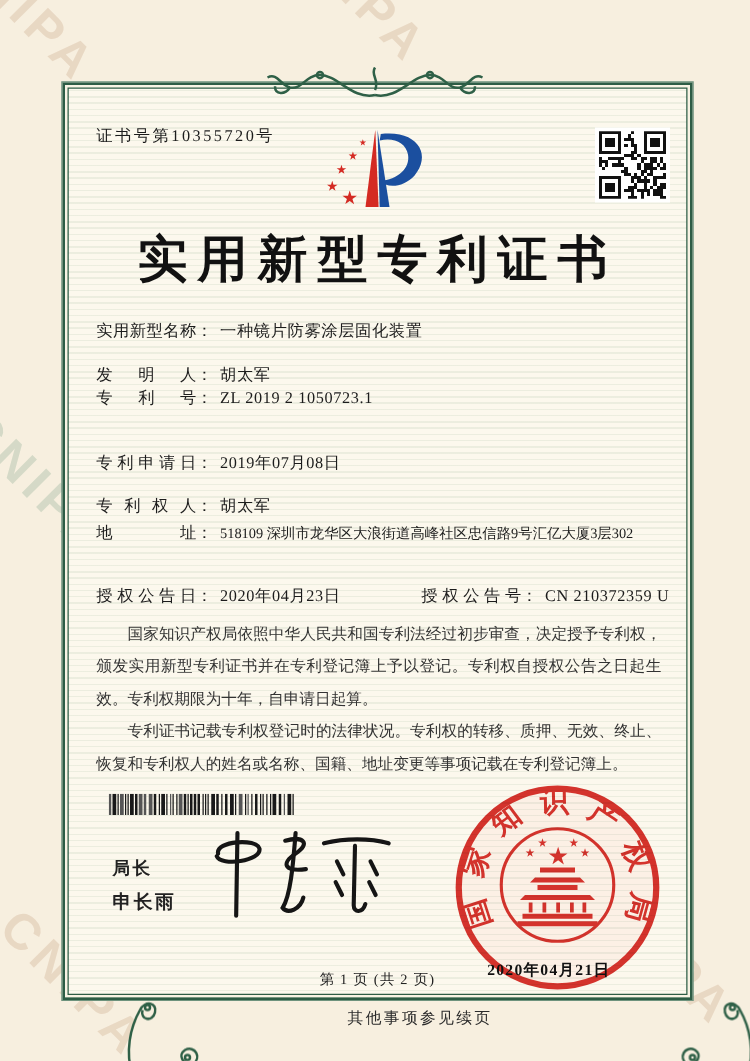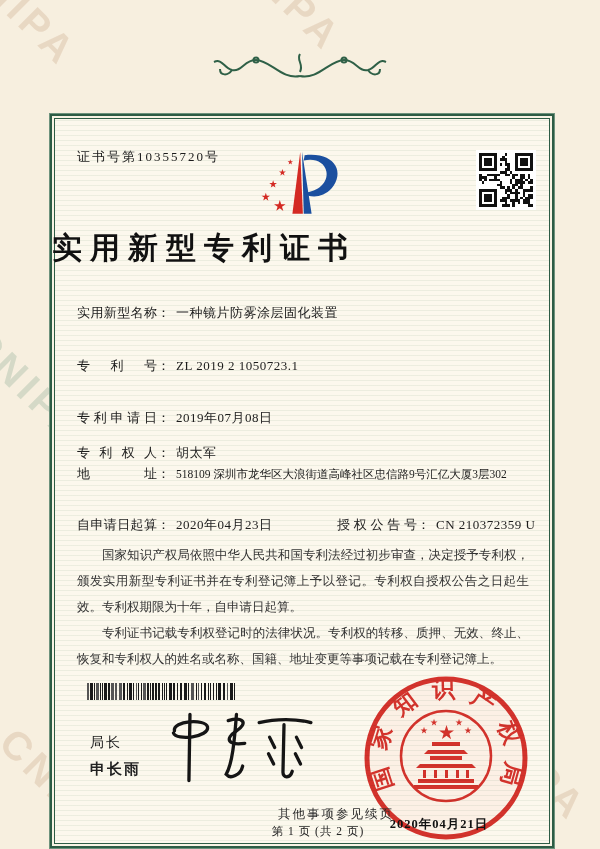--- a/index.html
+++ b/index.html
@@ -16,44 +16,43 @@
   }
   .watermark.green{color:#8fae95;opacity:.32;}
   .watermark.faint{opacity:.13;}
 
   .frame{
     position:absolute;left:50px;top:66px;width:500px;height:730px;z-index:2;
     border:2px solid #2d5c45;
     box-shadow:0 0 0 1px #6e937d, inset 0 0 0 2px #f8f3e4, inset 0 0 0 3px #2d5c45;
     background-color:#fcf8ed;
     background-image:repeating-linear-gradient(0deg, rgba(130,165,130,.13) 0px, rgba(130,165,130,.13) 1px, transparent 1px, transparent 5px);
-    margin-top:48px;
   }
   .cert-number{position:absolute;left:25px;top:32px;font-size:13px;letter-spacing:2px;}
   .logo{position:absolute;left:202px;top:30px;width:96px;height:76px;}
   .qr-box{position:absolute;left:424px;top:34px;width:60px;height:60px;background:#fff;padding:3px;box-sizing:border-box;}
   .title{
-    position:absolute;left:0;top:112px;width:100%;
-    font-size:30px;font-weight:bold;letter-spacing:8px;color:#111;
+    position:absolute;left:0;top:112px;width:100%;text-align:center;
+    font-size:40px;font-weight:bold;letter-spacing:8px;color:#111;
   }
   .field-row{position:absolute;left:25px;width:460px;font-size:13px;}
   .flabel{display:inline-block;width:80px;text-align:justify;text-align-last:justify;vertical-align:top;}
   .fcolon{display:inline-block;margin-right:6px;}
   .fvalue{letter-spacing:.5px;}
   .fvalue.small{font-size:11.5px;letter-spacing:0;}
   .grant-right{position:absolute;left:260px;top:0;}
   .paras{position:absolute;left:25px;top:426px;width:452px;font-size:12.5px;line-height:26px;text-align:justify;color:#333;}
   .paras p{margin:0;text-indent:2em;}
   .barcode{position:absolute;left:35px;top:567px;width:155px;height:17px;}
-  .director-title{position:absolute;left:38px;top:618px;font-family:"Liberation Sans","DejaVu Sans",sans-serif;font-size:14px;font-weight:normal;letter-spacing:2px;color:#222;}
+  .director-title{position:absolute;left:38px;top:618px;font-family:"Liberation Sans","DejaVu Sans",sans-serif;font-size:14px;font-weight:bold;letter-spacing:2px;color:#222;}
   .director-name{position:absolute;left:38px;top:644px;font-family:"Liberation Sans","DejaVu Sans",sans-serif;font-size:15px;font-weight:bold;letter-spacing:2px;color:#222;}
   .signature{position:absolute;left:108px;top:594px;width:155px;height:78px;}
   .seal{position:absolute;left:308px;top:556px;width:172px;height:172px;opacity:.93;mix-blend-mode:multiply;z-index:5;}
   .seal-date{position:absolute;left:322px;top:700px;width:130px;text-align:center;font-size:12.5px;font-weight:bold;letter-spacing:1px;color:#111;z-index:6;}
-  .page-number{position:absolute;left:16px;top:708px;width:100%;text-align:center;font-size:11.5px;letter-spacing:1px;color:#222;}
+  .page-number{position:absolute;left:0;top:708px;width:100%;text-align:center;font-size:11.5px;letter-spacing:1px;color:#222;}
   .footer-note{position:absolute;left:0;top:806px;width:100%;text-align:center;font-size:12.5px;letter-spacing:2px;color:#2a2a2a;z-index:3;margin-left:36px;}
   .ornament-top{position:absolute;left:212px;top:48px;width:176px;height:34px;z-index:4;}
   .corner{position:absolute;width:62px;height:70px;z-index:4;}
   .corner.left{left:48px;top:726px;}
   .corner.right{left:490px;top:726px;}
   svg{display:block;}
 </style>
 </head>
 <body>
 
@@ -213,35 +212,38 @@
         <rect x="1" y="15" width="5" height="5" fill="#fff"></rect>
         <rect x="2" y="16" width="3" height="3" fill="#111"></rect>
       </svg>
   </div>
 
   <div class="title">实用新型专利证书</div>
 
   <div class="field-row" style="top:188px;">
     <span class="flabel">实用新型名称</span><span class="fcolon">：</span><span class="fvalue">一种镜片防雾涂层固化装置</span>
   </div>
+  <div class="field-row" style="top:223px;">
+    <span class="flabel">发明人</span><span class="fcolon">：</span><span class="fvalue">胡太军</span>
+  </div>
   <div class="field-row" style="top:241px;">
     <span class="flabel">专利号</span><span class="fcolon">：</span><span class="fvalue">ZL 2019 2 1050723.1</span>
   </div>
   <div class="field-row" style="top:293px;">
     <span class="flabel">专利申请日</span><span class="fcolon">：</span><span class="fvalue">2019年07月08日</span>
   </div>
   <div class="field-row" style="top:328px;">
     <span class="flabel">专利权人</span><span class="fcolon">：</span><span class="fvalue">胡太军</span>
   </div>
   <div class="field-row" style="top:349px;">
     <span class="flabel">地址</span><span class="fcolon">：</span><span class="fvalue small">518109 深圳市龙华区大浪街道高峰社区忠信路9号汇亿大厦3层302</span>
   </div>
 
   <div class="field-row" style="top:400px;">
-    <span class="flabel">自申请日起算</span><span class="fcolon">：</span><span class="fvalue">2020年04月23日</span>
+    <span class="flabel">授权公告日</span><span class="fcolon">：</span><span class="fvalue">2020年04月23日</span>
     <span class="grant-right">
       <span class="flabel">授权公告号</span><span class="fcolon">：</span><span class="fvalue">CN 210372359 U</span>
     </span>
   </div>
 
   <div class="paras">
     <p>国家知识产权局依照中华人民共和国专利法经过初步审查，决定授予专利权，颁发实用新型专利证书并在专利登记簿上予以登记。专利权自授权公告之日起生效。专利权期限为十年，自申请日起算。</p>
     <p>专利证书记载专利权登记时的法律状况。专利权的转移、质押、无效、终止、恢复和专利权人的姓名或名称、国籍、地址变更等事项记载在专利登记簿上。</p>
   </div>
 

